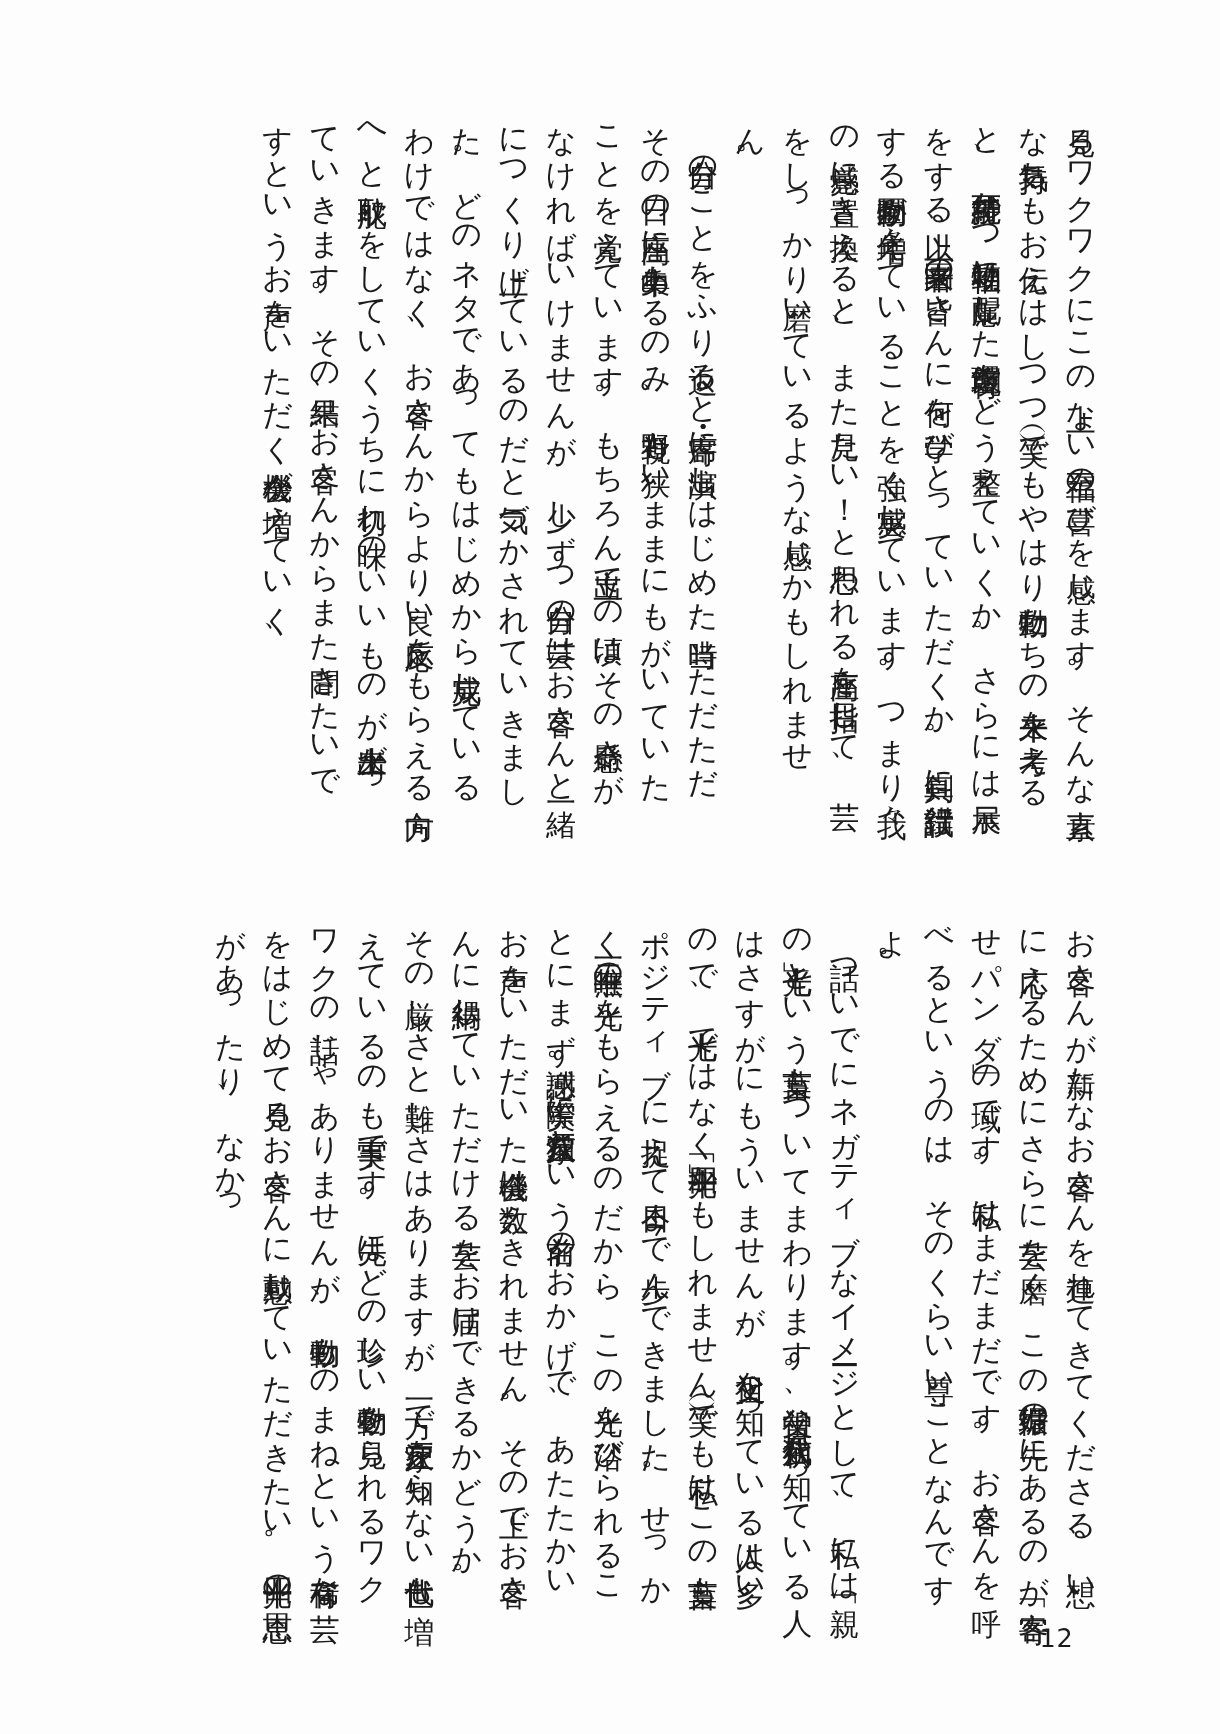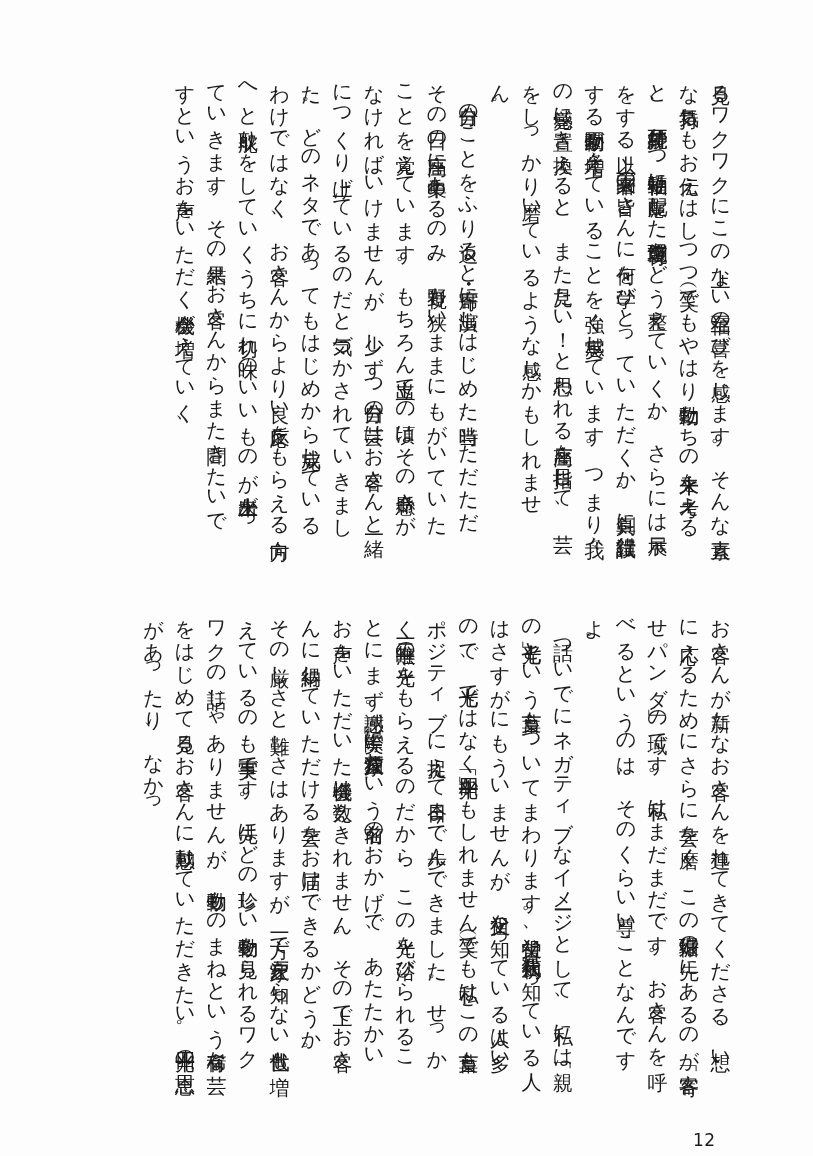--- a/index.html
+++ b/index.html
@@ -40,21 +40,20 @@
   }
   .page-number {
     position: absolute;
     left: 693px;
     top: 1083px;
     font-family: "DejaVu Sans", "Liberation Sans", sans-serif;
     font-size: 17px;
     font-weight: 500;
     color: #1b1b1b;
     letter-spacing: 0.5px;
-    margin-top: 47px;
   }
 </style>
 </head>
 <body>
 
 <div class="page">
 
   <section class="vtext top-block">
     <p>見るワクワクにこの上ない至福の喜びを感じます。そんな素直な気持ちもお伝えはしつつ（笑）でもやはり動物たちの未来を考えると、持続可能かつ動物福祉に配慮した飼育環境をどう整えていくか。さらには展示をする以上、来園者の皆さんに何を学びとっていただくか。真剣に試行錯誤する動物園が年々増えていることを強く実感しています。つまり我々の感覚に置き換えると、また見たい！と思われる高座を目指して、芸をしっかり磨いているような感じかもしれません。</p>
     <p>　自分のことをふり返ると・・・寄席に出演しはじめた当時、ただただその日の高座に集中あるのみ、視野も狭いままにもがいていたことを覚えています。もちろん出立ての頃はその懸命さがなければいけませんが、少しずつ自分の芸はお客さんと一緒につくり上げているのだと気づかされていきました。どのネタであってもはじめから完成しているわけではなく、お客さんからより良い反応をもらえる方向へと舵取りをしていくうちに切れ味のいいものが出来上がっていきます。その結果、お客さんからまた聞きたいですというお声をいただく機会が増えていく、</p>

